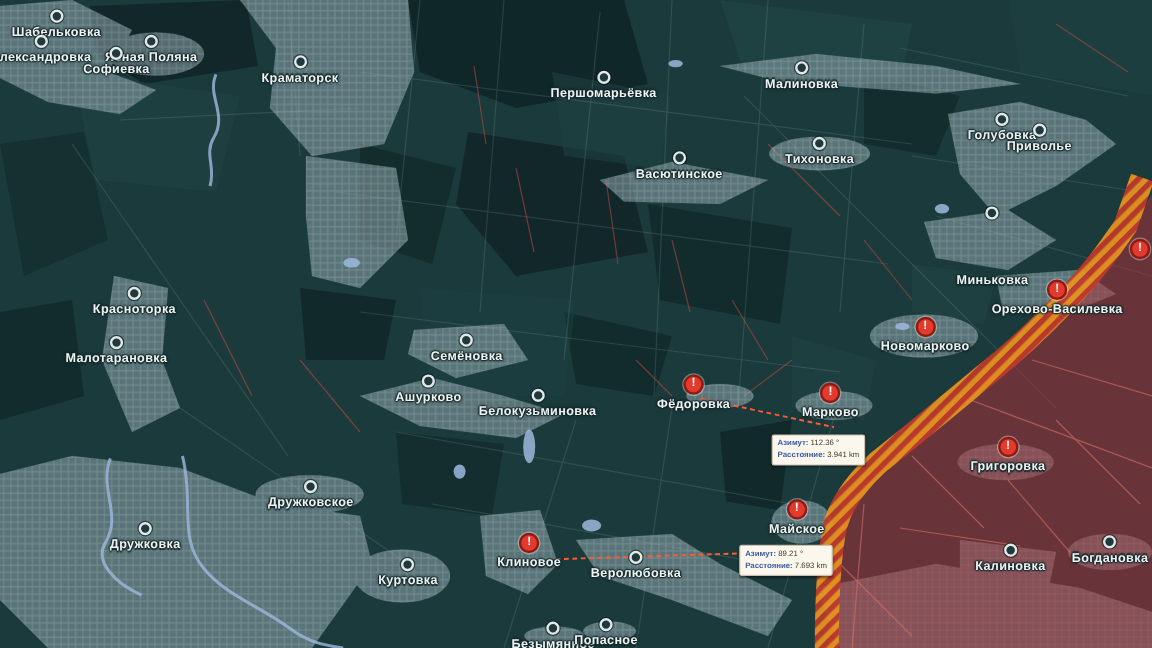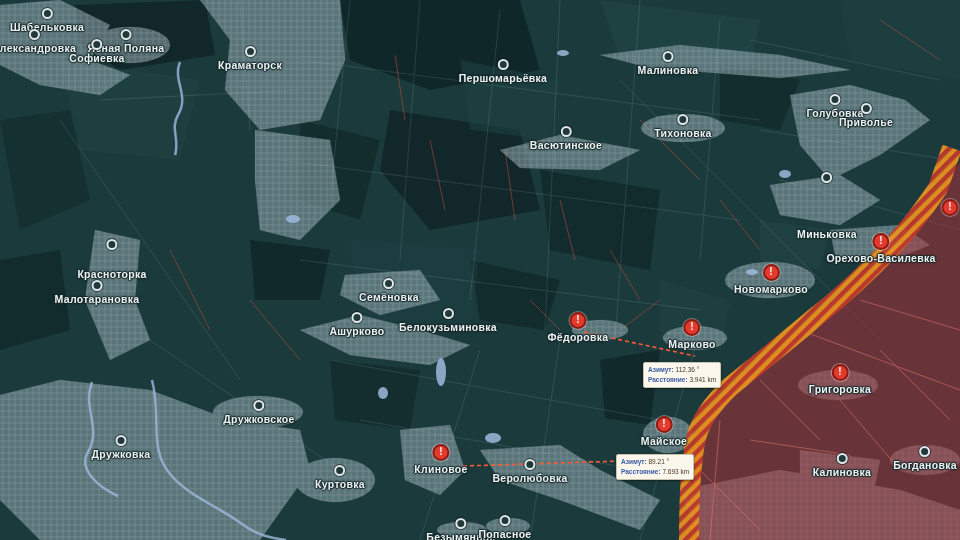--- a/index.html
+++ b/index.html
@@ -219,37 +219,37 @@
         <div class="label">Миньковка</div>
       </div>
       <div class="town alert" style="left: 881px; top: 233px;">
         <div class="marker">!</div>
         <div class="label">Орехово-Василевка</div>
       </div>
       <div class="town alert" style="left: 771px; top: 264px;">
         <div class="marker">!</div>
         <div class="label">Новомарково</div>
       </div>
-      <div class="town dot" style="left: 112px; top: 239px; gap: 16px;">
+      <div class="town dot" style="left: 112px; top: 239px;">
         <div class="marker"></div>
         <div class="label">Красноторка</div>
       </div>
       <div class="town dot" style="left: 97px; top: 280px;">
         <div class="marker"></div>
         <div class="label">Малотарановка</div>
       </div>
       <div class="town dot" style="left: 389px; top: 278px;">
         <div class="marker"></div>
         <div class="label">Семёновка</div>
       </div>
       <div class="town dot" style="left: 357px; top: 312px;">
         <div class="marker"></div>
         <div class="label">Ашурково</div>
       </div>
-      <div class="town dot" style="left: 448px; top: 308px;">
+      <div class="town dot" style="left: 448px; top: 324px;">
         <div class="marker"></div>
         <div class="label">Белокузьминовка</div>
       </div>
       <div class="town alert" style="left: 578px; top: 312px;">
         <div class="marker">!</div>
         <div class="label">Фёдоровка</div>
       </div>
       <div class="town alert" style="left: 692px; top: 319px;">
         <div class="marker">!</div>
         <div class="label">Марково</div>

